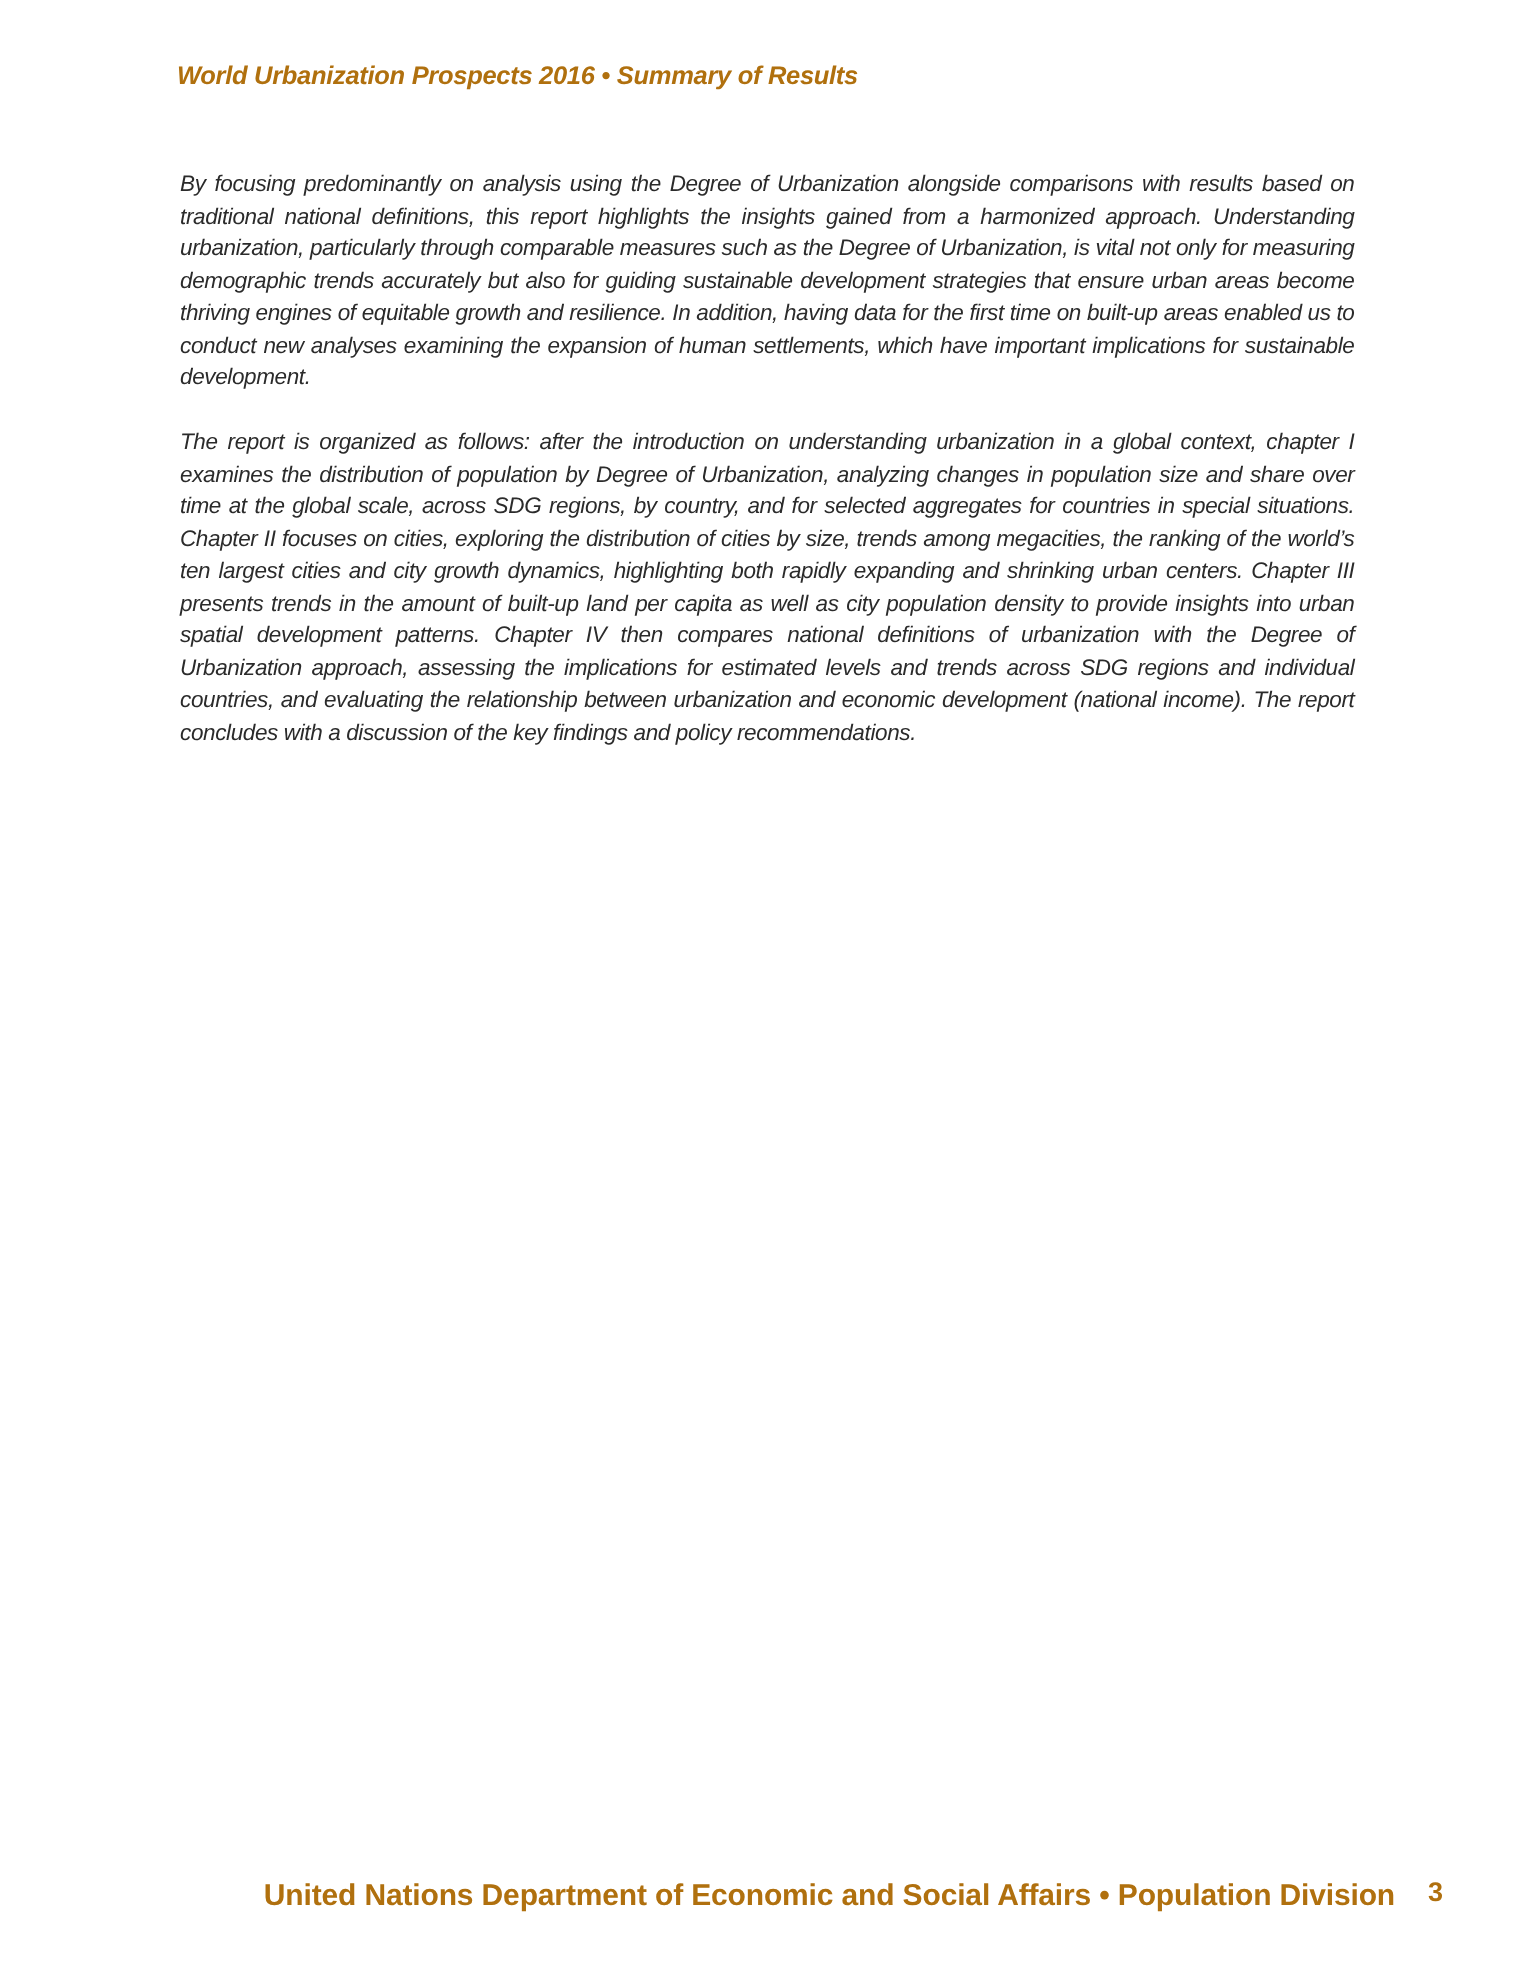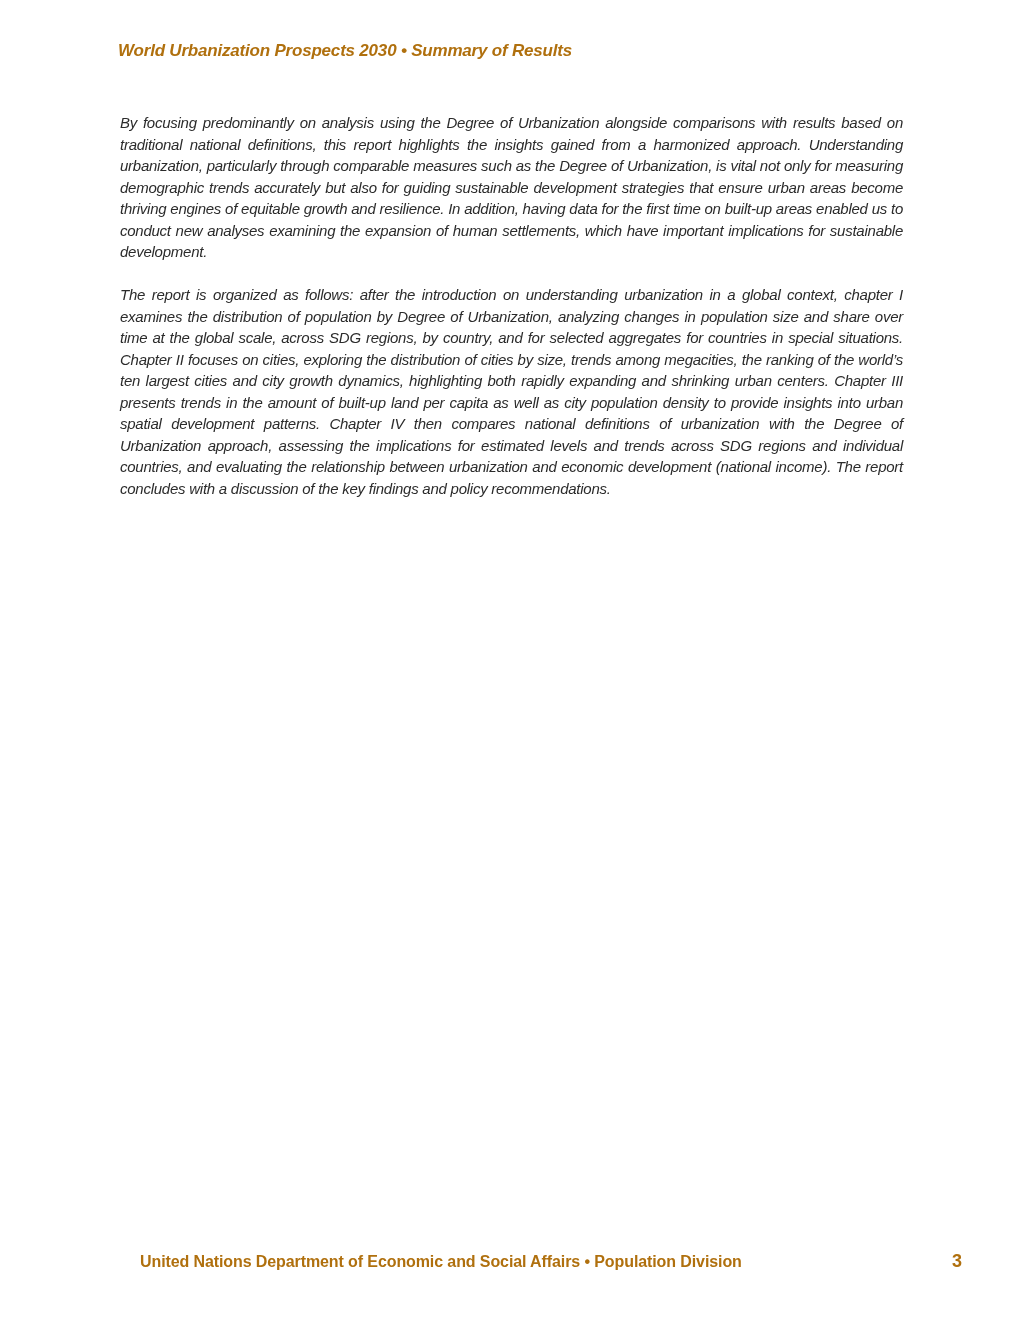--- a/index.html
+++ b/index.html
@@ -39,42 +39,42 @@
     letter-spacing: -0.25px;
     text-align: justify;
     color: var(--body-text);
     font-style: italic;
   }
   .running-footer {
     position: absolute;
     left: 140px;
     top: 1253px;
     width: 790px;
-    text-align: left;
-    font-size: 16px;
+    text-align: right;
+    font-size: 20px;
     font-weight: bold;
     letter-spacing: -0.1px;
     color: var(--accent);
     white-space: nowrap;
   }
   .page-number {
     position: absolute;
     right: 58px;
     top: 1251px;
     font-size: 18px;
     font-weight: bold;
     color: var(--accent);
   }
 </style>
 </head>
 <body>
 
 <div class="page">
 
-  <div class="running-header">World Urbanization Prospects 2030 • Summary of Results</div>
+  <div class="running-header">World Urbanization Prospects 2016 • Summary of Results</div>
 
   <div class="content">
     <p>By focusing predominantly on analysis using the Degree of Urbanization alongside comparisons with results based on traditional national definitions, this report highlights the insights gained from a harmonized approach. Understanding urbanization, particularly through comparable measures such as the Degree of Urbanization, is vital not only for measuring demographic trends accurately but also for guiding sustainable development strategies that ensure urban areas become thriving engines of equitable growth and resilience. In addition, having data for the first time on built-up areas enabled us to conduct new analyses examining the expansion of human settlements, which have important implications for sustainable development.</p>
     <p>The report is organized as follows: after the introduction on understanding urbanization in a global context, chapter I examines the distribution of population by Degree of Urbanization, analyzing changes in population size and share over time at the global scale, across SDG regions, by country, and for selected aggregates for countries in special situations. Chapter II focuses on cities, exploring the distribution of cities by size, trends among megacities, the ranking of the world’s ten largest cities and city growth dynamics, highlighting both rapidly expanding and shrinking urban centers. Chapter III presents trends in the amount of built-up land per capita as well as city population density to provide insights into urban spatial development patterns. Chapter IV then compares national definitions of urbanization with the Degree of Urbanization approach, assessing the implications for estimated levels and trends across SDG regions and individual countries, and evaluating the relationship between urbanization and economic development (national income). The report concludes with a discussion of the key findings and policy recommendations.</p>
   </div>
 
   <div class="running-footer">United Nations Department of Economic and Social Affairs • Population Division</div>
 
   <div class="page-number">3</div>
 

